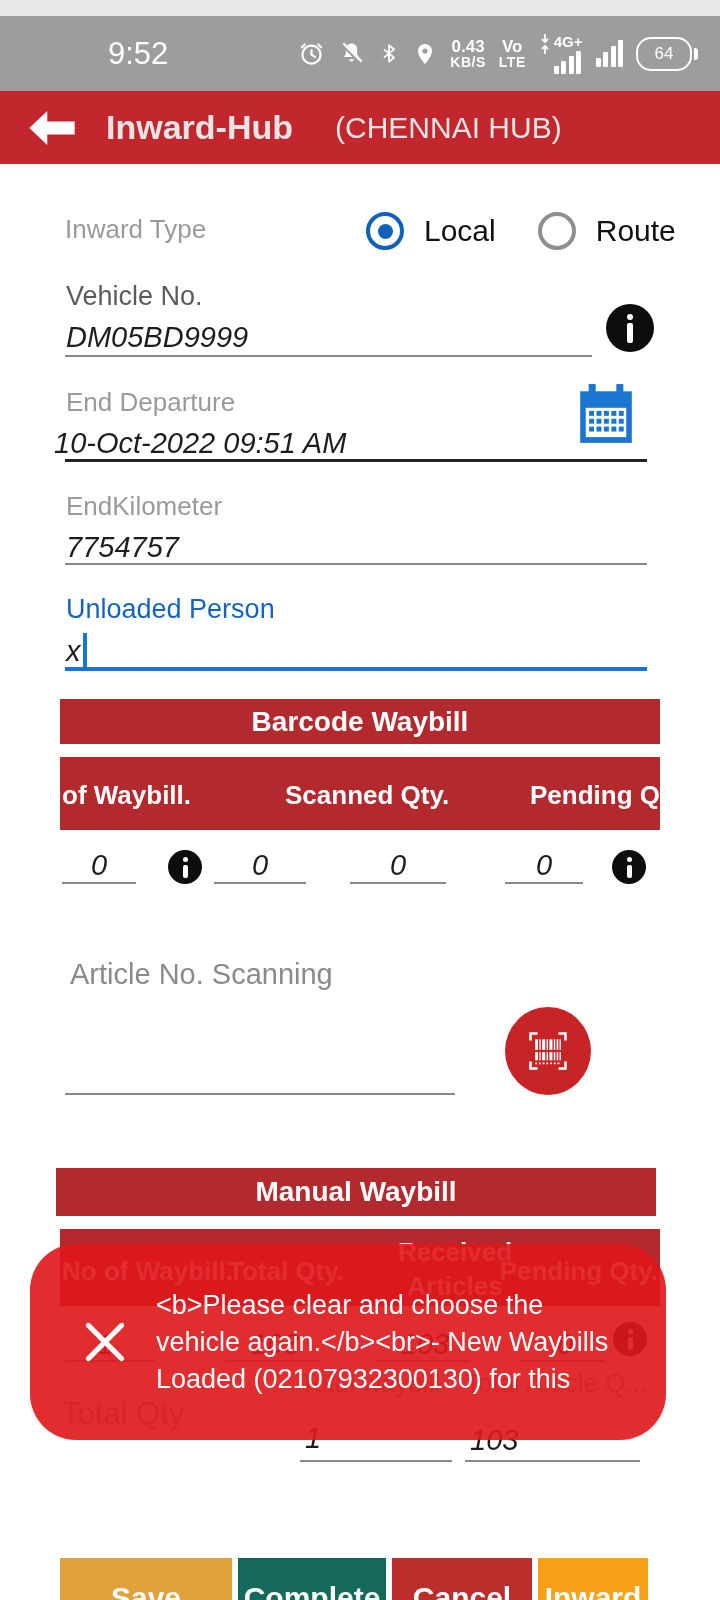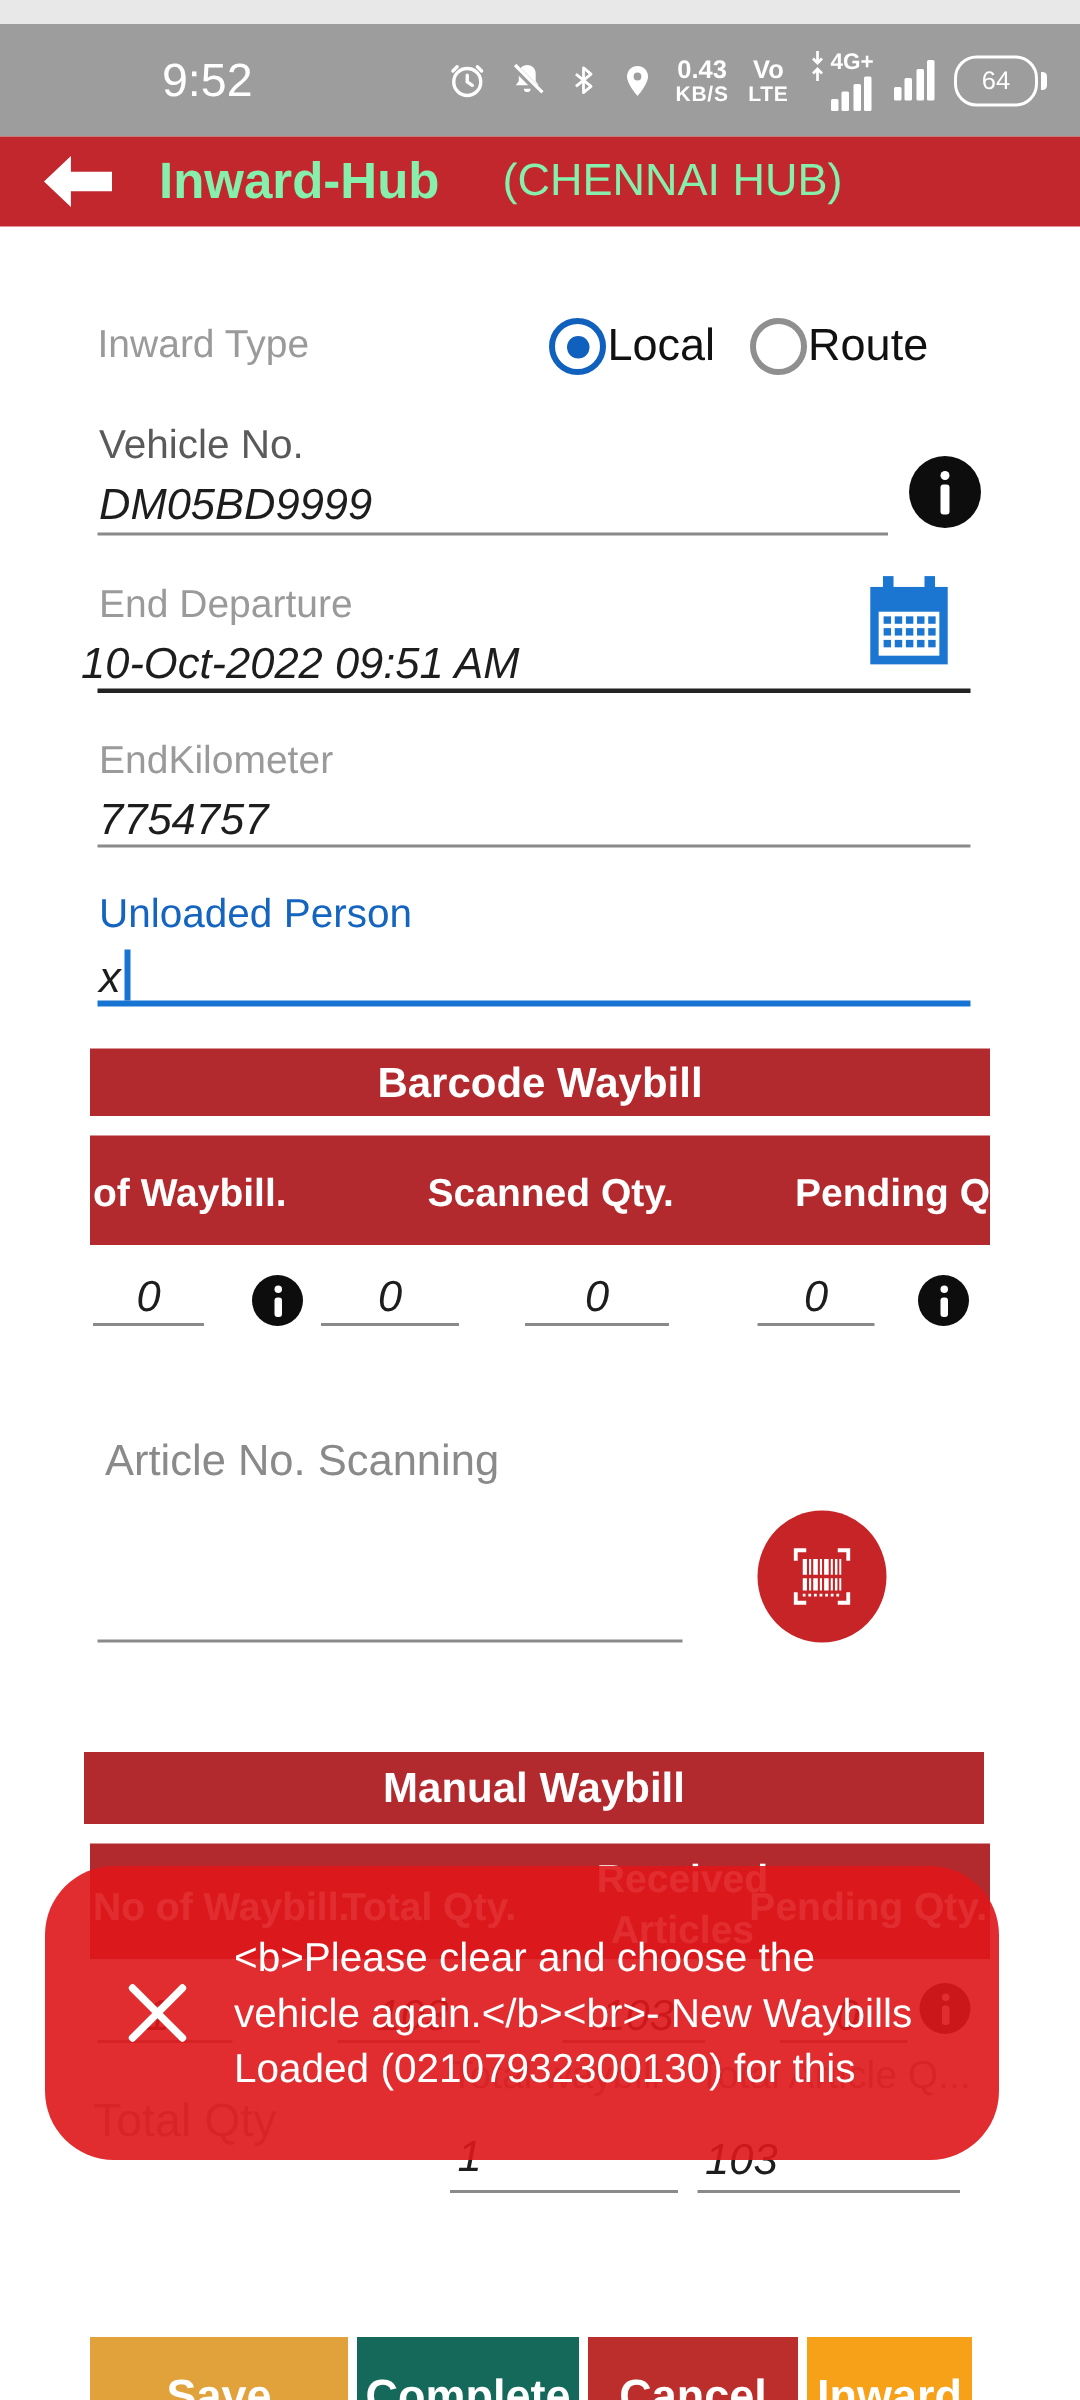--- a/index.html
+++ b/index.html
@@ -22,36 +22,36 @@
   .battery{display:flex;align-items:center;}
   .battery .shell{width:52px;height:30px;border:2.5px solid #fff;border-radius:15px;
     display:flex;align-items:center;justify-content:center;font-size:17px;color:#fff;}
   .battery .nub{width:4px;height:12px;background:#fff;border-radius:0 3px 3px 0;margin-left:2px;}
   .sig{display:flex;align-items:flex-end;gap:2.5px;}
   .sig i{display:block;width:5px;background:#fff;border-radius:1px;}
   .fourg{display:flex;align-items:flex-start;gap:3px;}
   .fourg .tag{font-size:15px;font-weight:bold;line-height:1;margin-top:1px;}
 
   
-  .appbar{left:0;top:75px;width:720px;height:60px;background:#c1272d;color:#86efac;display:flex;align-items:center;text-align:right;}
+  .appbar{left:0;top:75px;width:720px;height:73px;background:#c1272d;color:#e5e5e5;display:flex;align-items:center;text-align:right;}
   .back-btn{margin-left:26px;width:52px;height:40px;display:flex;align-items:center;justify-content:center;cursor:pointer;}
   .app-title{margin-left:28px;font-size:34px;font-weight:bold;}
   .app-subtitle{margin-left:42px;font-size:30px;}
 
   
   .lbl{font-size:26px;color:#9a9a9a;}
   .lbl-dark{color:#5a5a5a;}
   .lbl-blue{color:#1565c0;}
   .val{font-size:29px;color:#1d1d1d;font-style:italic;}
   .uline{height:0;border-bottom:2px solid #8a8a8a;}
   .uline-dark{border-bottom:3px solid #222;}
   .uline-blue{border-bottom:4px solid #1874d2;}
 
   
-  .radio-row{display:flex;align-items:center;gap:1px;}
+  .radio-row{display:flex;align-items:center;gap:20px;}
   .radio-outer{width:30px;height:30px;border-radius:50%;border:4px solid #1060bd;display:flex;align-items:center;justify-content:center;}
   .radio-outer.off{border-color:#8f8f8f;}
   .radio-dot{width:15px;height:15px;border-radius:50%;background:#1060bd;}
   .radio-lbl{font-size:30px;color:#111;margin-right:22px;}
 
   
   .info{border-radius:50%;background:#0d0d0d;display:flex;flex-direction:column;align-items:center;justify-content:center;gap:3px;}
   .info .d{background:#fff;border-radius:50%;}
   .info .s{background:#fff;border-radius:2px;}
   .info-lg{width:48px;height:48px;}

